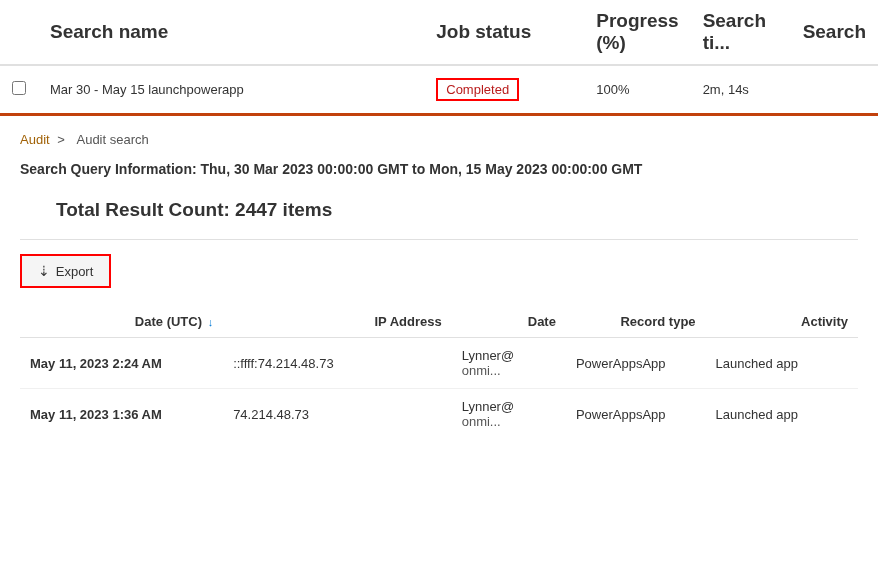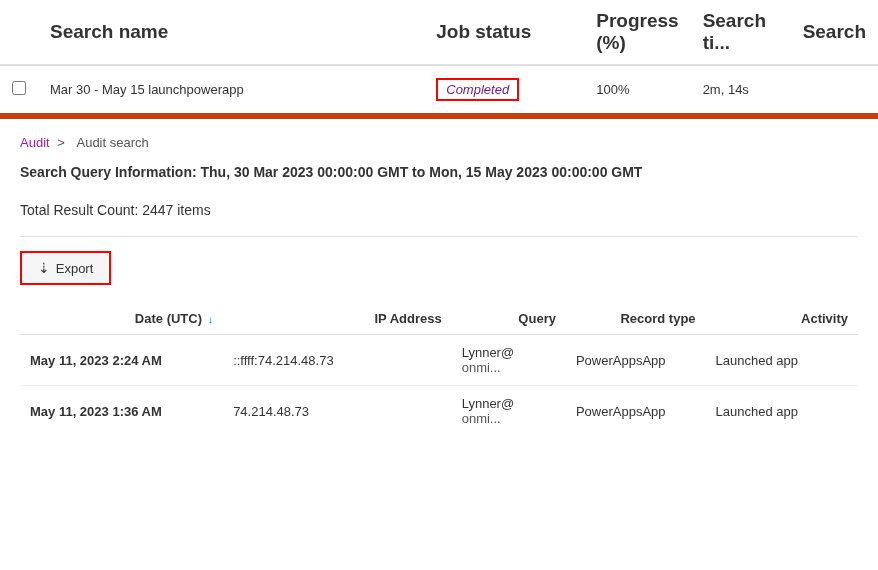--- a/index.html
+++ b/index.html
@@ -10,49 +10,48 @@
     .top-table th {
       text-align: left;
       padding: 10px 12px;
       font-weight: 600;
       color: #333;
       border-bottom: 2px solid #e0e0e0;
       font-size: 19px;
     }
     .top-table td {
       padding: 12px 12px;
-      border-bottom: 6px solid #c2410c;
+      border-bottom: 3px solid #c2410c;
       vertical-align: middle;
     }
     .col-check { width: 36px; }
     .col-name { min-width: 200px; }
     .col-status { width: 160px; }
     .col-progress { width: 100px; }
     .col-time { width: 100px; }
     .col-search { width: 78px; }
 
     .status-completed {
-      color: #701a75;
+      color: #b91c1c;
       border: 2px solid red;
       padding: 2px 8px;
       display: inline-block;
       font-size: 13px;
-      font-style: italic;
     }
     input[type="checkbox"] { width: 14px; height: 14px; cursor: pointer; }
 
     
     .bottom-section { padding: 16px 20px; }
 
     .breadcrumb { font-size: 13px; color: #555; margin-bottom: 14px; }
-    .breadcrumb a { color: #a21caf; text-decoration: none; }
+    .breadcrumb a { color: #a16207; text-decoration: none; }
     .breadcrumb span { color: #555; margin: 0 4px; }
 
     .query-info { font-weight: 700; font-size: 14px; margin-bottom: 22px; }
-    .result-count { font-weight: 400; font-size: 14px; margin-bottom: 18px; }
+    .result-count { font-weight: 700; font-size: 19px; margin-bottom: 18px; margin-left: 36px; }
 
     .divider { border: none; border-top: 1px solid #e0e0e0; margin-bottom: 14px; }
 
     .export-btn {
       display: inline-flex;
       align-items: center;
       gap: 6px;
       padding: 7px 16px;
       border: 2px solid red;
       background: #f5f5f5;
@@ -149,21 +148,21 @@
 
   
   <table class="results-table">
     <thead>
       <tr>
         <th class="date-col">
           <span>Date (UTC)</span>
           <span class="sort-icon">↓</span>
         </th>
         <th class="ip-col">IP Address</th>
-        <th class="user-col">Query</th>
+        <th class="user-col">Date</th>
         <th class="record-col">Record type</th>
         <th class="activity-col">Activity</th>
       </tr>
     </thead>
     <tbody id="results-tbody">
         <tr>
       <td class="date-col"><strong>May 11, 2023 2:24 AM</strong></td>
       <td class="ip-col">::ffff:74.214.48.73</td>
       <td class="user-col">Lynner@<br><span style="color:#555">onmi...</span></td>
       <td class="record-col">PowerAppsApp</td>

